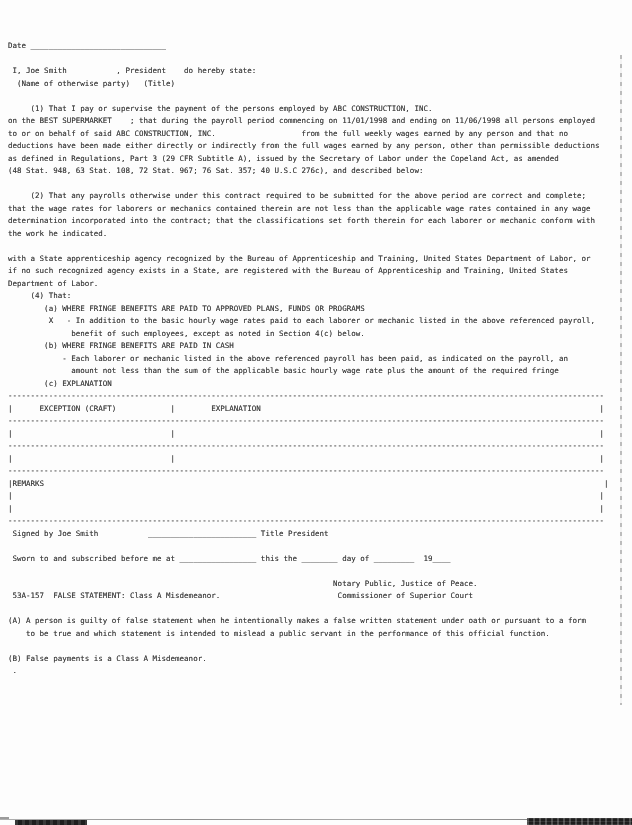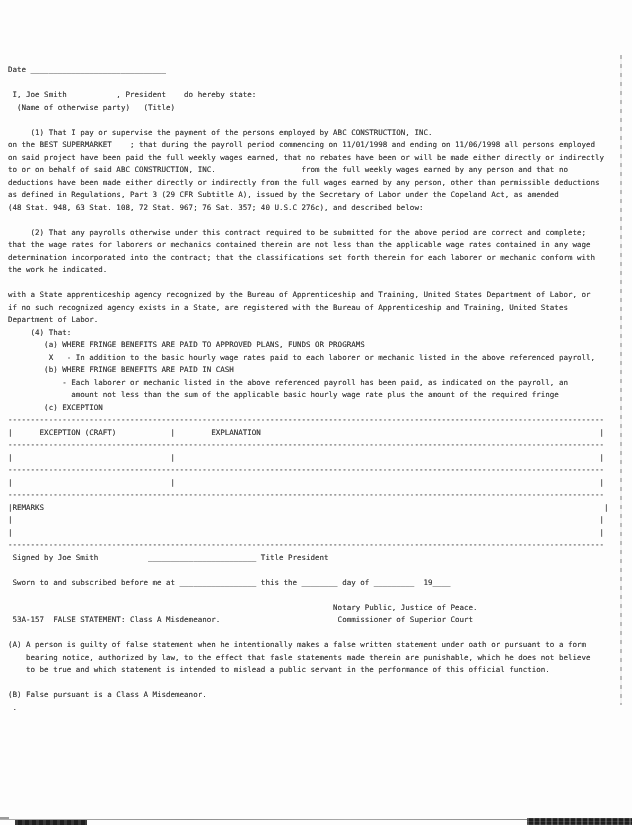--- a/index.html
+++ b/index.html
@@ -10,21 +10,21 @@
     position:relative;overflow:hidden;
     font-family:"DejaVu Sans Mono",monospace;
   }
   .page{
     position:absolute;inset:0;
     color:var(--ink,#3d3d3d);
     font-size:7.5px;
     line-height:12.5px;
   }
   .doc{
-    position:absolute;top:40px;left:8px;right:0;margin-top:24px;
+    position:absolute;top:40px;left:8px;right:0;
   }
   .line{
     height:12.5px;
     white-space:pre;
     letter-spacing:0;
     text-shadow:0 0 .5px rgba(70,70,70,.65);
   }
   
   .edge-line{
     position:absolute;left:620px;top:55px;width:1.5px;height:650px;
@@ -56,64 +56,63 @@
 
 <div class="page">
   <div class="doc">
       <div class="line">Date ______________________________</div>
       <div class="line">&nbsp;</div>
       <div class="line"> I, Joe Smith           , President    do hereby state:</div>
       <div class="line">  (Name of otherwise party)   (Title)</div>
       <div class="line">&nbsp;</div>
       <div class="line">     (1) That I pay or supervise the payment of the persons employed by ABC CONSTRUCTION, INC.</div>
       <div class="line">on the BEST SUPERMARKET    ; that during the payroll period commencing on 11/01/1998 and ending on 11/06/1998 all persons employed</div>
-      <div class="line">on said project have been paid the full weekly wages earned, that no rebates have been or will be made either directly or indirectly</div>
       <div class="line">to or on behalf of said ABC CONSTRUCTION, INC.                   from the full weekly wages earned by any person and that no</div>
       <div class="line">deductions have been made either directly or indirectly from the full wages earned by any person, other than permissible deductions</div>
       <div class="line">as defined in Regulations, Part 3 (29 CFR Subtitle A), issued by the Secretary of Labor under the Copeland Act, as amended</div>
       <div class="line">(48 Stat. 948, 63 Stat. 108, 72 Stat. 967; 76 Sat. 357; 40 U.S.C 276c), and described below:</div>
       <div class="line">&nbsp;</div>
       <div class="line">     (2) That any payrolls otherwise under this contract required to be submitted for the above period are correct and complete;</div>
       <div class="line">that the wage rates for laborers or mechanics contained therein are not less than the applicable wage rates contained in any wage</div>
       <div class="line">determination incorporated into the contract; that the classifications set forth therein for each laborer or mechanic conform with</div>
       <div class="line">the work he indicated.</div>
       <div class="line">&nbsp;</div>
       <div class="line">with a State apprenticeship agency recognized by the Bureau of Apprenticeship and Training, United States Department of Labor, or</div>
       <div class="line">if no such recognized agency exists in a State, are registered with the Bureau of Apprenticeship and Training, United States</div>
       <div class="line">Department of Labor.</div>
       <div class="line">     (4) That:</div>
       <div class="line">        (a) WHERE FRINGE BENEFITS ARE PAID TO APPROVED PLANS, FUNDS OR PROGRAMS</div>
       <div class="line">         X   - In addition to the basic hourly wage rates paid to each laborer or mechanic listed in the above referenced payroll,</div>
+      <div class="line">              benefit of such employees, except as noted in Section 4(c) below.</div>
       <div class="line">        (b) WHERE FRINGE BENEFITS ARE PAID IN CASH</div>
       <div class="line">            - Each laborer or mechanic listed in the above referenced payroll has been paid, as indicated on the payroll, an</div>
       <div class="line">              amount not less than the sum of the applicable basic hourly wage rate plus the amount of the required fringe</div>
-      <div class="line">        (c) EXCEPTION</div>
+      <div class="line">        (c) EXPLANATION</div>
       <div class="line">------------------------------------------------------------------------------------------------------------------------------------</div>
       <div class="line">|      EXCEPTION (CRAFT)            |        EXPLANATION                                                                           |</div>
       <div class="line">------------------------------------------------------------------------------------------------------------------------------------</div>
       <div class="line">|                                   |                                                                                              |</div>
       <div class="line">------------------------------------------------------------------------------------------------------------------------------------</div>
       <div class="line">|                                   |                                                                                              |</div>
       <div class="line">------------------------------------------------------------------------------------------------------------------------------------</div>
       <div class="line">|REMARKS                                                                                                                            |</div>
       <div class="line">|                                                                                                                                  |</div>
       <div class="line">|                                                                                                                                  |</div>
       <div class="line">------------------------------------------------------------------------------------------------------------------------------------</div>
       <div class="line"> Signed by Joe Smith           ________________________ Title President</div>
       <div class="line">&nbsp;</div>
       <div class="line"> Sworn to and subscribed before me at _________________ this the ________ day of _________  19____</div>
       <div class="line">&nbsp;</div>
       <div class="line">                                                                        Notary Public, Justice of Peace.</div>
       <div class="line"> 53A-157  FALSE STATEMENT: Class A Misdemeanor.                          Commissioner of Superior Court</div>
       <div class="line">&nbsp;</div>
       <div class="line">(A) A person is guilty of false statement when he intentionally makes a false written statement under oath or pursuant to a form</div>
-      <div class="line">    bearing notice, authorized by law, to the effect that fasle statements made therein are punishable, which he does not believe</div>
       <div class="line">    to be true and which statement is intended to mislead a public servant in the performance of this official function.</div>
       <div class="line">&nbsp;</div>
-      <div class="line">(B) False pursuant is a Class A Misdemeanor.</div>
+      <div class="line">(B) False payments is a Class A Misdemeanor.</div>
       <div class="line"> .</div>
     </div>
 
   <div class="edge-line"></div>
   <div class="corner-tick"></div>
   <div class="bottom-hairline"></div>
   <div class="bottom-bar-left"></div>
   <div class="bottom-bar-right"></div>
 </div>
 

